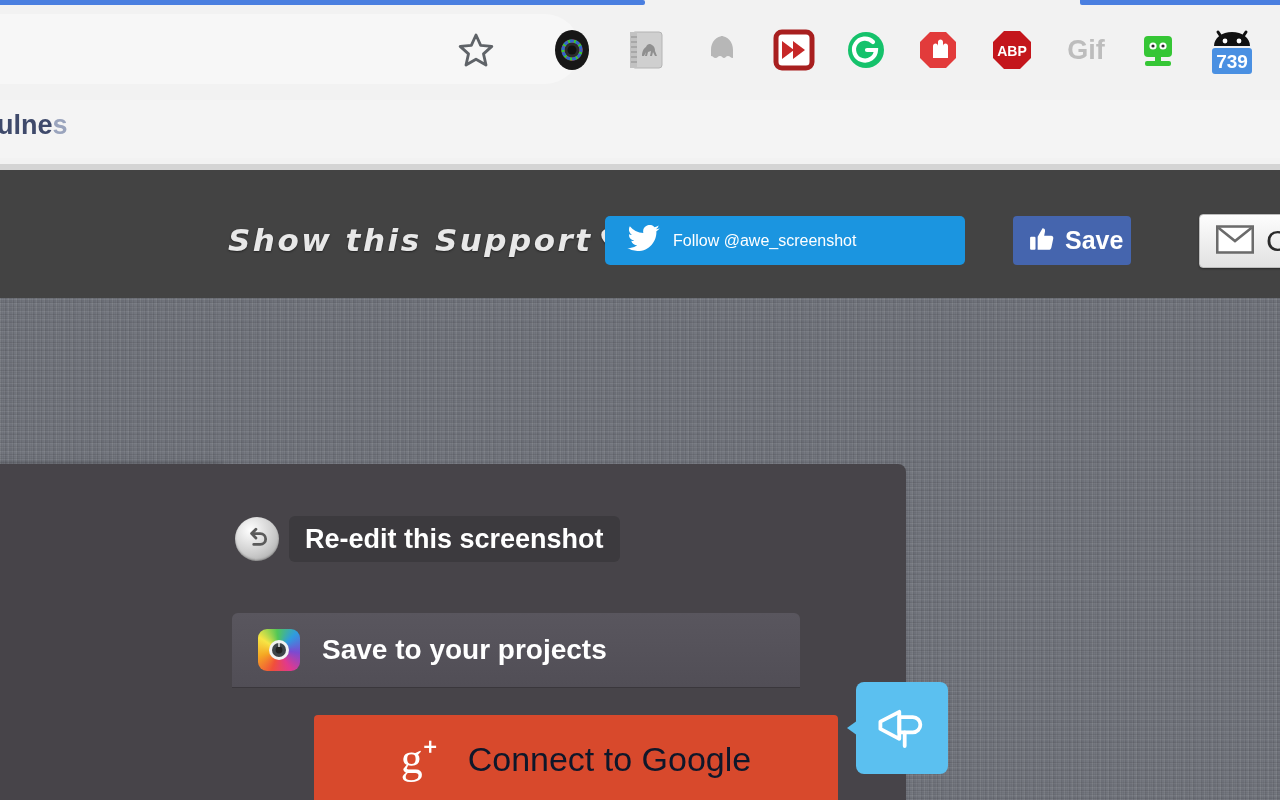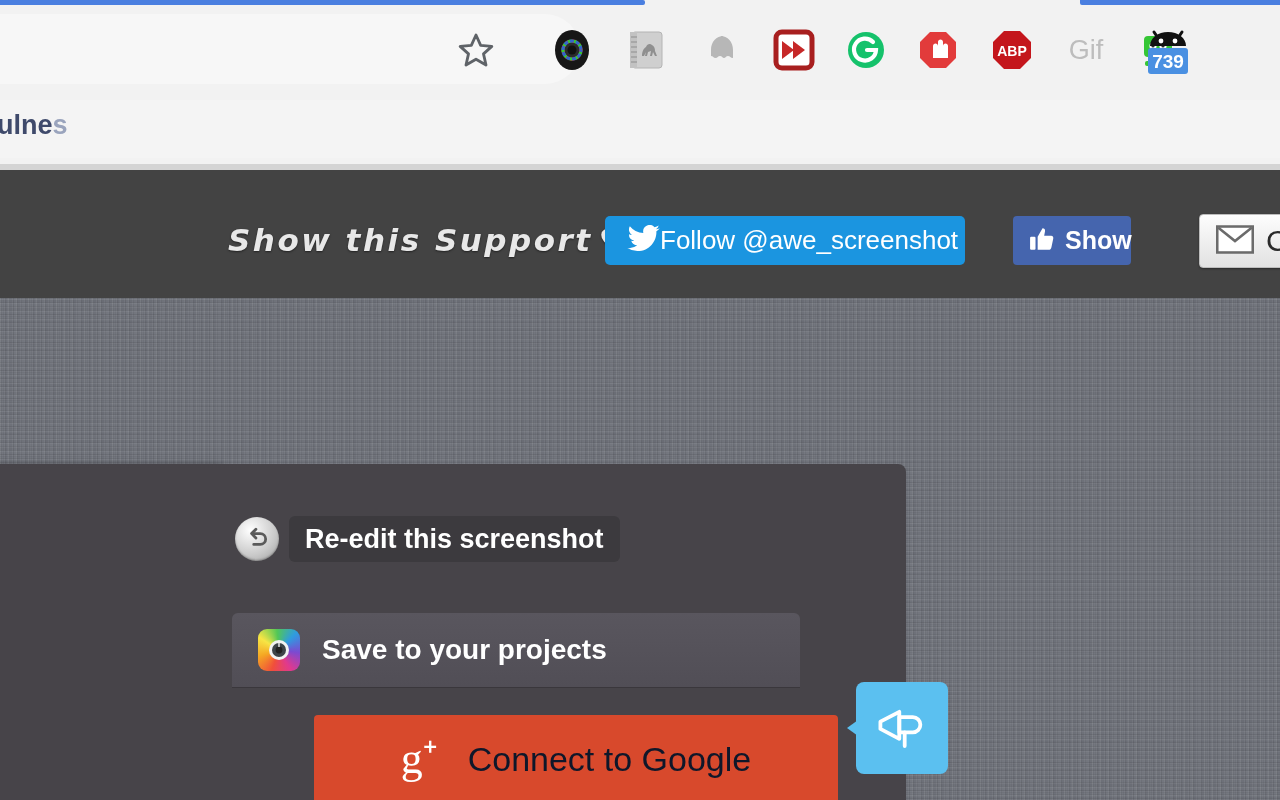--- a/index.html
+++ b/index.html
@@ -40,21 +40,21 @@
     letter-spacing:2.5px;white-space:nowrap;
     text-shadow:0 1px 2px rgba(0,0,0,.5);
   }
   #support-heart{font-style:normal;font-size:30px;letter-spacing:0;margin-left:6px;}
 
   #twitter-follow-button{
     position:absolute;left:605px;top:216px;width:360px;height:49px;
     background:#1b95e0;border-radius:5px;
     display:flex;align-items:center;padding-left:22px;box-sizing:border-box;
   }
-  #twitter-follow-label{color:#fff;font-size:26px;white-space:nowrap;}
+  #twitter-follow-label{color:#fff;font-size:16px;margin-left:13px;white-space:nowrap;}
 
   #facebook-like-button{
     position:absolute;left:1013px;top:216px;width:118px;height:49px;
     background:#4565ae;border-radius:4px;
     display:flex;align-items:center;padding-left:16px;box-sizing:border-box;
   }
   #facebook-like-label{color:#fff;font-size:25px;font-weight:bold;margin-left:10px;}
 
   #contact-button{
     position:absolute;left:1199px;top:214px;width:140px;height:54px;
@@ -218,36 +218,36 @@
     </div>
 
     <div class="ext-icon" style="left:986px">
       <svg width="52" height="52" viewBox="0 0 52 52">
         <polygon points="18,7 34,7 45,18 45,34 34,45 18,45 7,34 7,18" fill="#c4161c"></polygon>
         <text x="26" y="32" font-family="Liberation Sans,sans-serif" font-size="14" font-weight="bold" fill="#fff" text-anchor="middle">ABP</text>
       </svg>
     </div>
 
     <div class="ext-icon" style="left:1060px;display:flex;align-items:center;justify-content:center;">
-      <span style="font-size:27px;color:#bdbdbd;">Gif</span>
+      <span style="font-size:27px;color:#bdbdbd;font-weight:bold;">Gif</span>
     </div>
 
     <div class="ext-icon" style="left:1132px">
       <svg width="52" height="52" viewBox="0 0 52 52">
         <rect x="12" y="12" width="28" height="21" rx="4" fill="#35c635"></rect>
         <circle cx="21" cy="22" r="3.6" fill="#fff"></circle>
           <circle cx="31" cy="22" r="3.6" fill="#fff"></circle>
         <circle cx="21" cy="22" r="1.6" fill="#2a2a2a"></circle>
           <circle cx="31" cy="22" r="1.6" fill="#2a2a2a"></circle>
         <rect x="23" y="33" width="6" height="4" fill="#35c635"></rect>
         <rect x="13" y="37" width="26" height="5" rx="2" fill="#35c635"></rect>
       </svg>
     </div>
 
-    <div class="ext-icon" style="left:1140px">
+    <div class="ext-icon" style="left:1204px">
       <svg width="56" height="56" viewBox="0 0 56 56">
         <path d="M10 22c0-8 8-14 18-14s18 6 18 14z" fill="#111"></path>
         <circle cx="21" cy="17" r="2.4" fill="#fff"></circle>
           <circle cx="35" cy="17" r="2.4" fill="#fff"></circle>
         <path d="M14 8l4 6M42 8l-4 6" stroke="#111" stroke-width="3" stroke-linecap="round"></path>
         <rect x="8" y="24" width="40" height="26" rx="3" fill="#4a90e2"></rect>
         <text x="28" y="44" font-family="Liberation Sans,sans-serif" font-size="19" font-weight="bold" fill="#fff" text-anchor="middle">739</text>
       </svg>
     </div>
   </div>
@@ -275,21 +275,21 @@
   <span id="twitter-follow-label">Follow @awe_screenshot</span>
 </div>
 
 <div id="facebook-like-button">
   <span>
     <svg width="26" height="26" viewBox="0 0 24 24" fill="#fff">
       <rect x="1" y="10" width="5" height="12" rx="1"></rect>
       <path d="M8 22V10l4.5-8c1.6 0 2.6 1.2 2.3 2.8L14 9h6.4c1.4 0 2.3 1.2 2 2.5l-1.7 8c-.2 1.4-1.2 2.5-2.6 2.5z"></path>
     </svg>
   </span>
-  <span id="facebook-like-label">Show</span>
+  <span id="facebook-like-label">Save</span>
 </div>
 
 <div id="contact-button">
   <span>
     <svg width="38" height="29" viewBox="0 0 24 18">
       <rect x="0.8" y="0.8" width="22.4" height="16.4" fill="#fff" stroke="#6b6b6b" stroke-width="1.6"></rect>
       <path d="M1.5 1.6L12 10 22.5 1.6" fill="none" stroke="#6b6b6b" stroke-width="1.6"></path>
     </svg>
   </span>
   <span id="contact-label">C</span>

